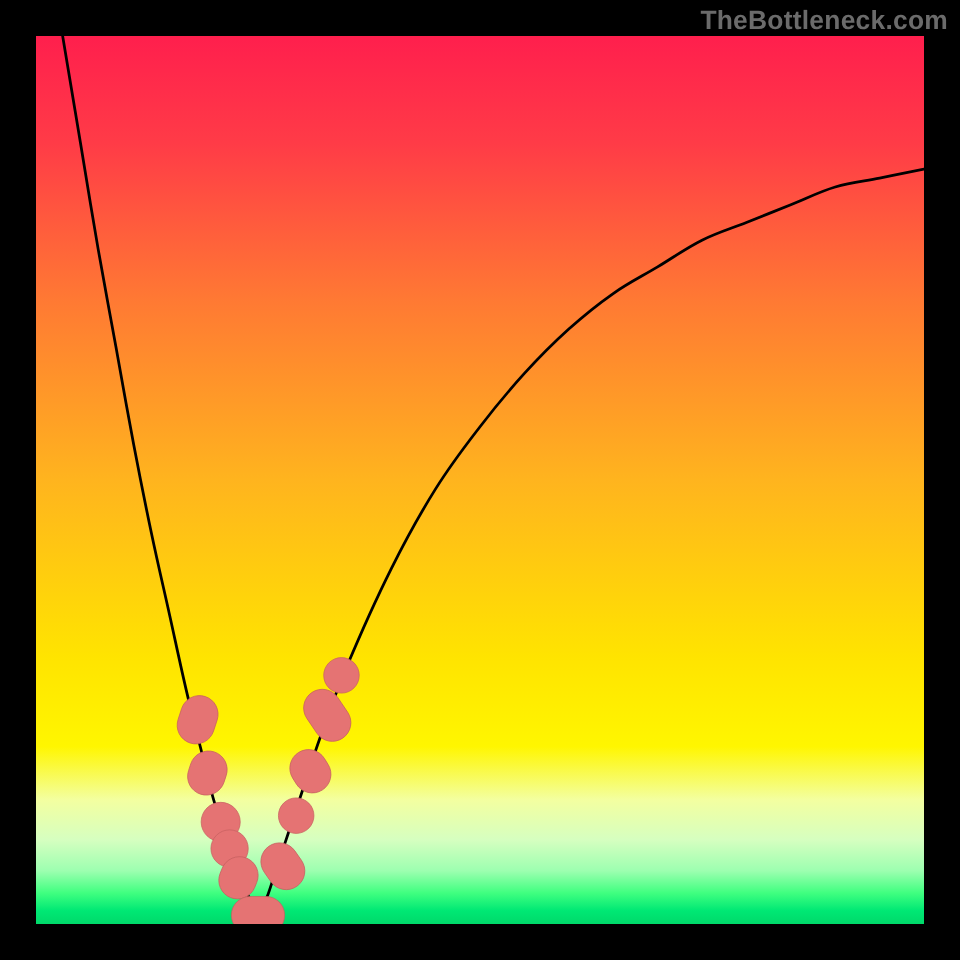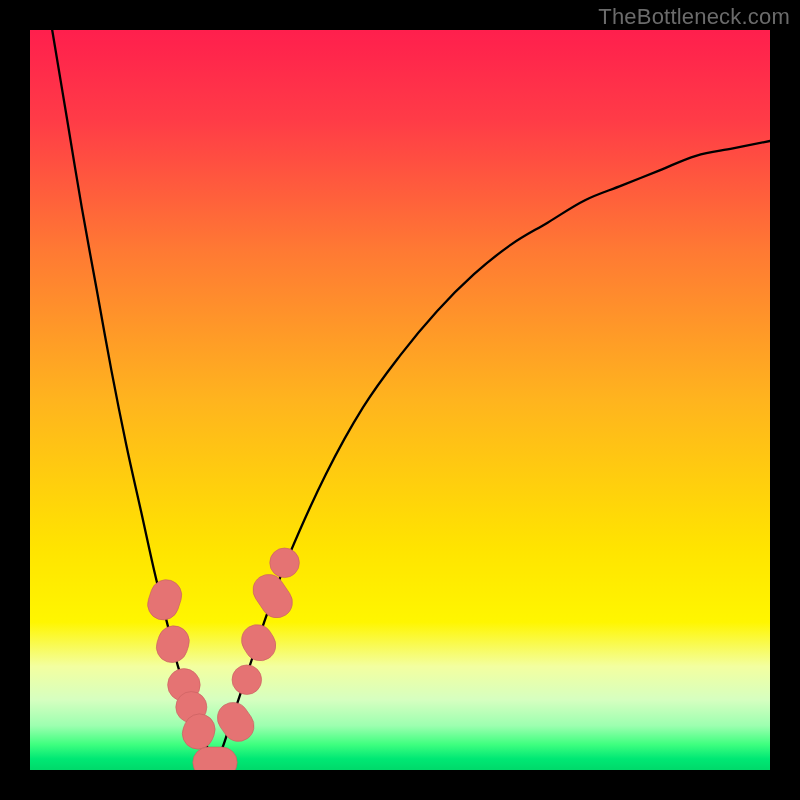--- a/index.html
+++ b/index.html
@@ -32,21 +32,21 @@
     left: 0;
     top: 0;
     width: 100%;
     height: 100%;
   }
   .watermark {
     position: absolute;
     top: 4px;
     right: 10px;
     font-size: 22px;
-    font-weight: 400;
+    font-weight: 700;
     color: #6b6b6b;
     letter-spacing: 0.2px;
     font-family: Arial, Helvetica, sans-serif;
     text-align: center;
   }
   svg.curves {
     position: absolute;
     left: 0;
     top: 0;
     width: 100%;

